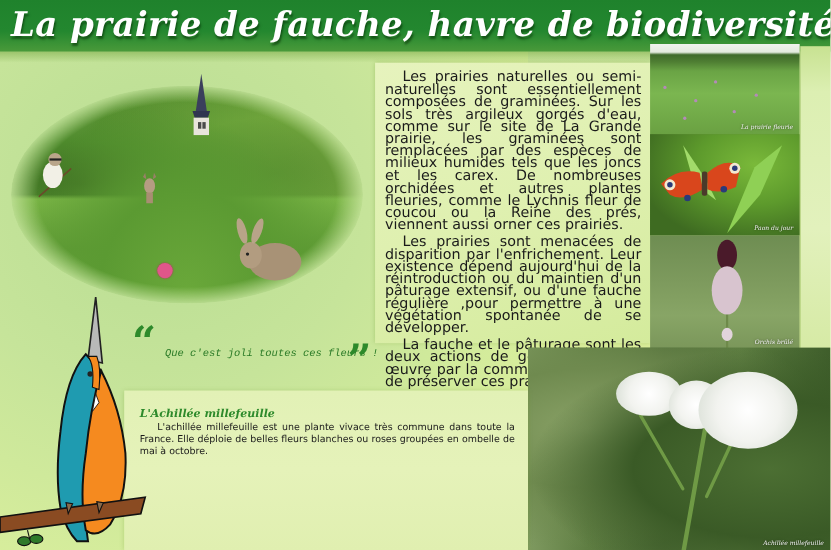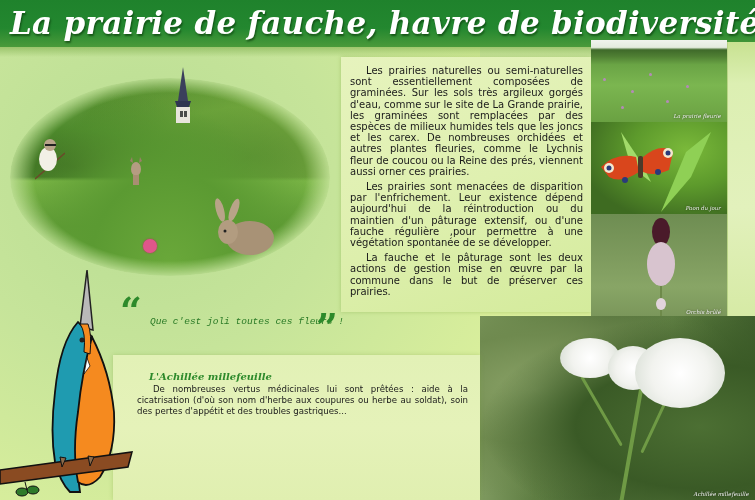--- a/index.html
+++ b/index.html
@@ -51,21 +51,21 @@
   .flower-pink { position: absolute; left: 143px; top: 239px; width: 14px; height: 14px; border-radius: 50%; background: #e0568a; box-shadow: 0 0 2px #b03060; }
 
   
   .text-panel {
     position: absolute; left: 341px; top: 57px; width: 250px; height: 255px;
     background: linear-gradient(160deg, #e6f3bd 0%, #dff0b0 50%, #d4eb9c 100%);
     box-shadow: 0 0 4px rgba(120,160,60,0.4);
     padding: 8px 8px 0 9px;
   }
   .text-panel p {
-    font-size: 10px; line-height: 11.2px; color: #1a1a1a; text-align: justify;
+    font-size: 13px; line-height: 11.2px; color: #1a1a1a; text-align: justify;
     text-indent: 16px; margin-bottom: 4px;
   }
 
   
   .photo-strip { position: absolute; left: 591px; top: 40px; width: 136px; height: 278px; }
   .photo { position: absolute; left: 0; width: 136px; overflow: hidden; }
   .photo-meadow {
     top: 0; height: 82px;
     background:
       linear-gradient(180deg, #f0f3ee 0%, #e4ebdf 9%, #3f6a2a 12%, #4f7f33 20%, #6aa445 30%, #7bb650 55%, #6aa142 100%);
@@ -119,21 +119,21 @@
 
   
   .achillee-panel {
     position: absolute; left: 113px; top: 355px; width: 367px; height: 145px;
     background: linear-gradient(180deg, #e2f1b6 0%, #e5f2b9 50%, #e0efb0 100%);
     box-shadow: 0 0 4px rgba(120,160,60,0.35);
     padding: 16px 12px 0 14px;
   }
   .achillee-title {
     font-family: "DejaVu Serif", serif; font-style: italic; font-size: 10px; color: #2d8a2b;
-    margin-left: 22px; margin-bottom: 2px;
+    margin-left: 0; margin-bottom: 2px;
   }
   .achillee-panel p {
     font-size: 8.6px; line-height: 11.2px; color: #1a1a1a; text-align: justify;
     text-indent: 16px; margin-bottom: 4px;
   }
 
   
   .kingfisher { position: absolute; left: 0; top: 262px; width: 135px; height: 238px; }
 </style>
 </head>
@@ -227,21 +227,21 @@
   <div class="yarrow-head" style="left:155px;top:22px;width:90px;height:70px"></div>
   <span class="photo-caption">Achillée millefeuille</span>
 </div>
 
 <span class="quote-open">“</span>
 <span class="quote-text">Que c'est joli toutes ces fleurs !</span>
 <span class="quote-close">”</span>
 
 <section class="achillee-panel">
   <h2 class="achillee-title">L'Achillée millefeuille</h2>
-  <p style="padding-left:10px">De nombreuses vertus médicinales lui sont prêtées : aide à la cicatrisation (d'où son nom d'herbe aux coupures ou herbe au soldat), soin des pertes d'appétit et des troubles gastriques...</p>
+  <p>L'achillée millefeuille est une plante vivace très commune dans toute la France. Elle déploie de belles fleurs blanches ou roses groupées en ombelle de mai à octobre.</p>
 </section>
 
 <svg class="kingfisher" viewBox="0 0 135 238">
 
   <polygon points="87,8 80,65 93,68" fill="#b9b9b9" stroke="#222" stroke-width="1.5"></polygon>
 
   <path d="M78,60 Q60,80 55,130 Q50,170 55,200 Q60,220 70,230 L80,230 Q75,200 78,160 Q85,110 92,75 Z" fill="#1f9bb0" stroke="#111" stroke-width="1.8"></path>
 
   <path d="M92,75 Q110,110 114,150 Q116,190 100,215 Q88,228 78,220 Q72,190 78,150 Q82,110 92,75 Z" fill="#f58a1f" stroke="#111" stroke-width="1.8"></path>
 

